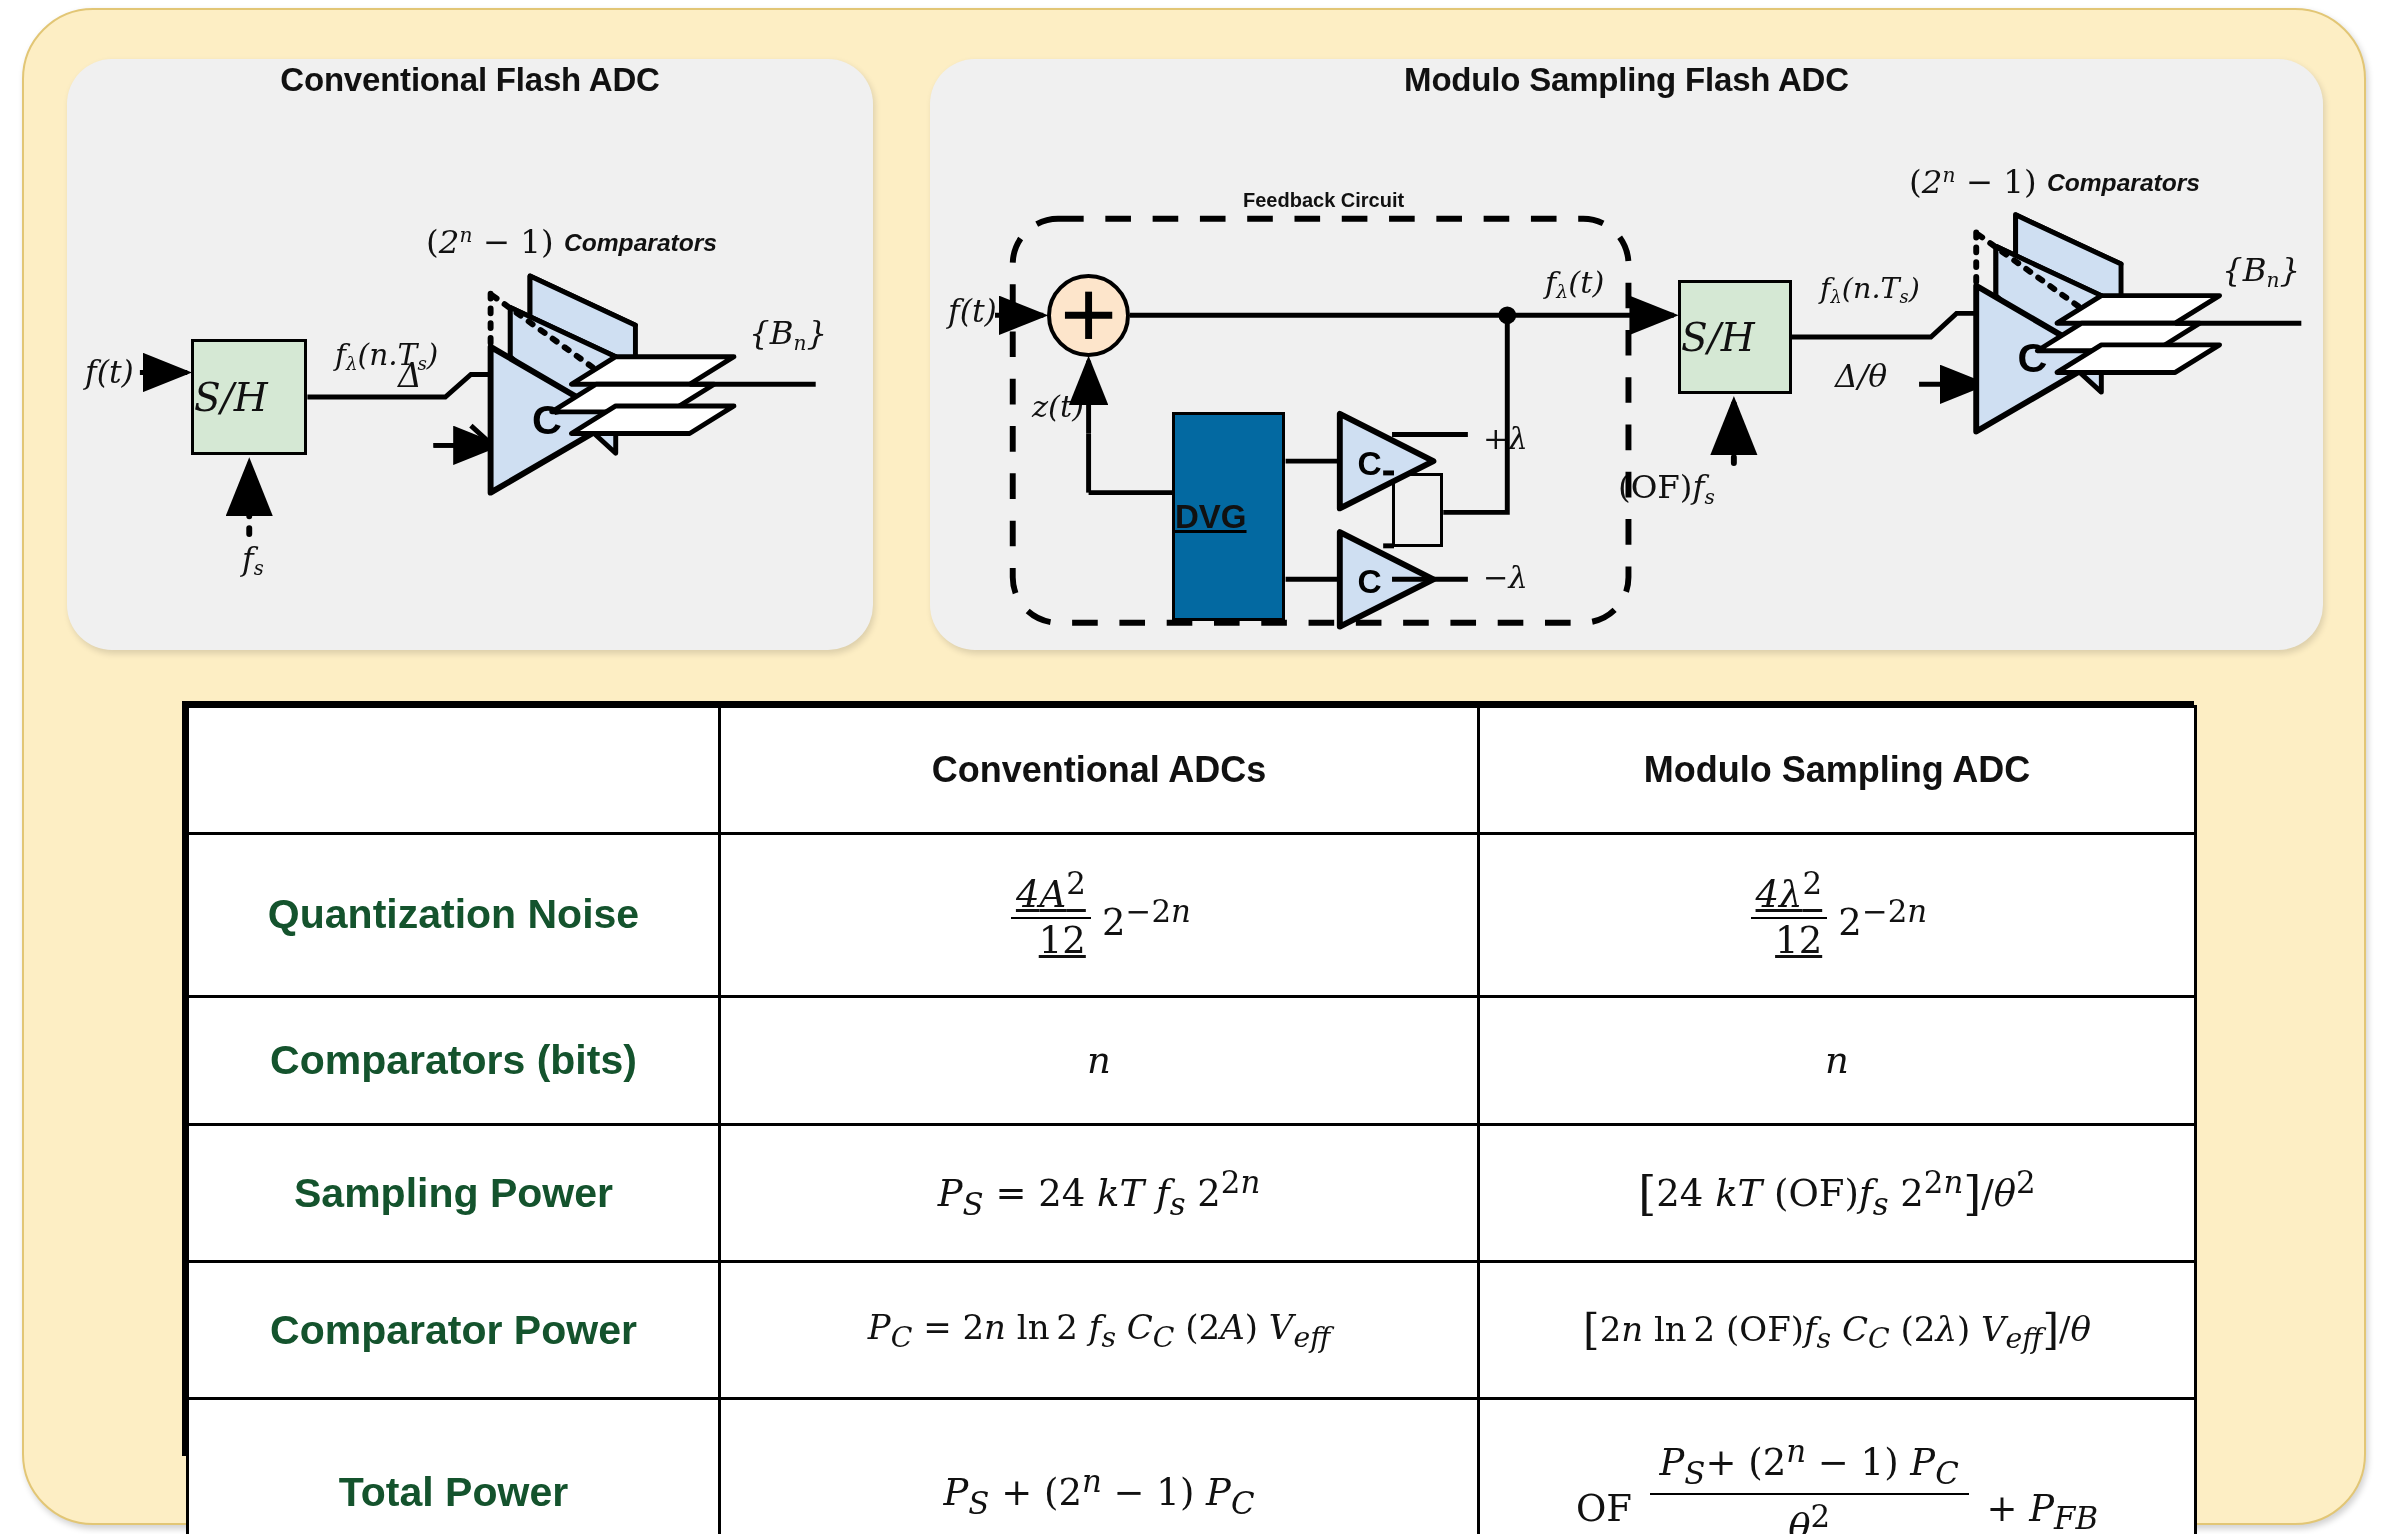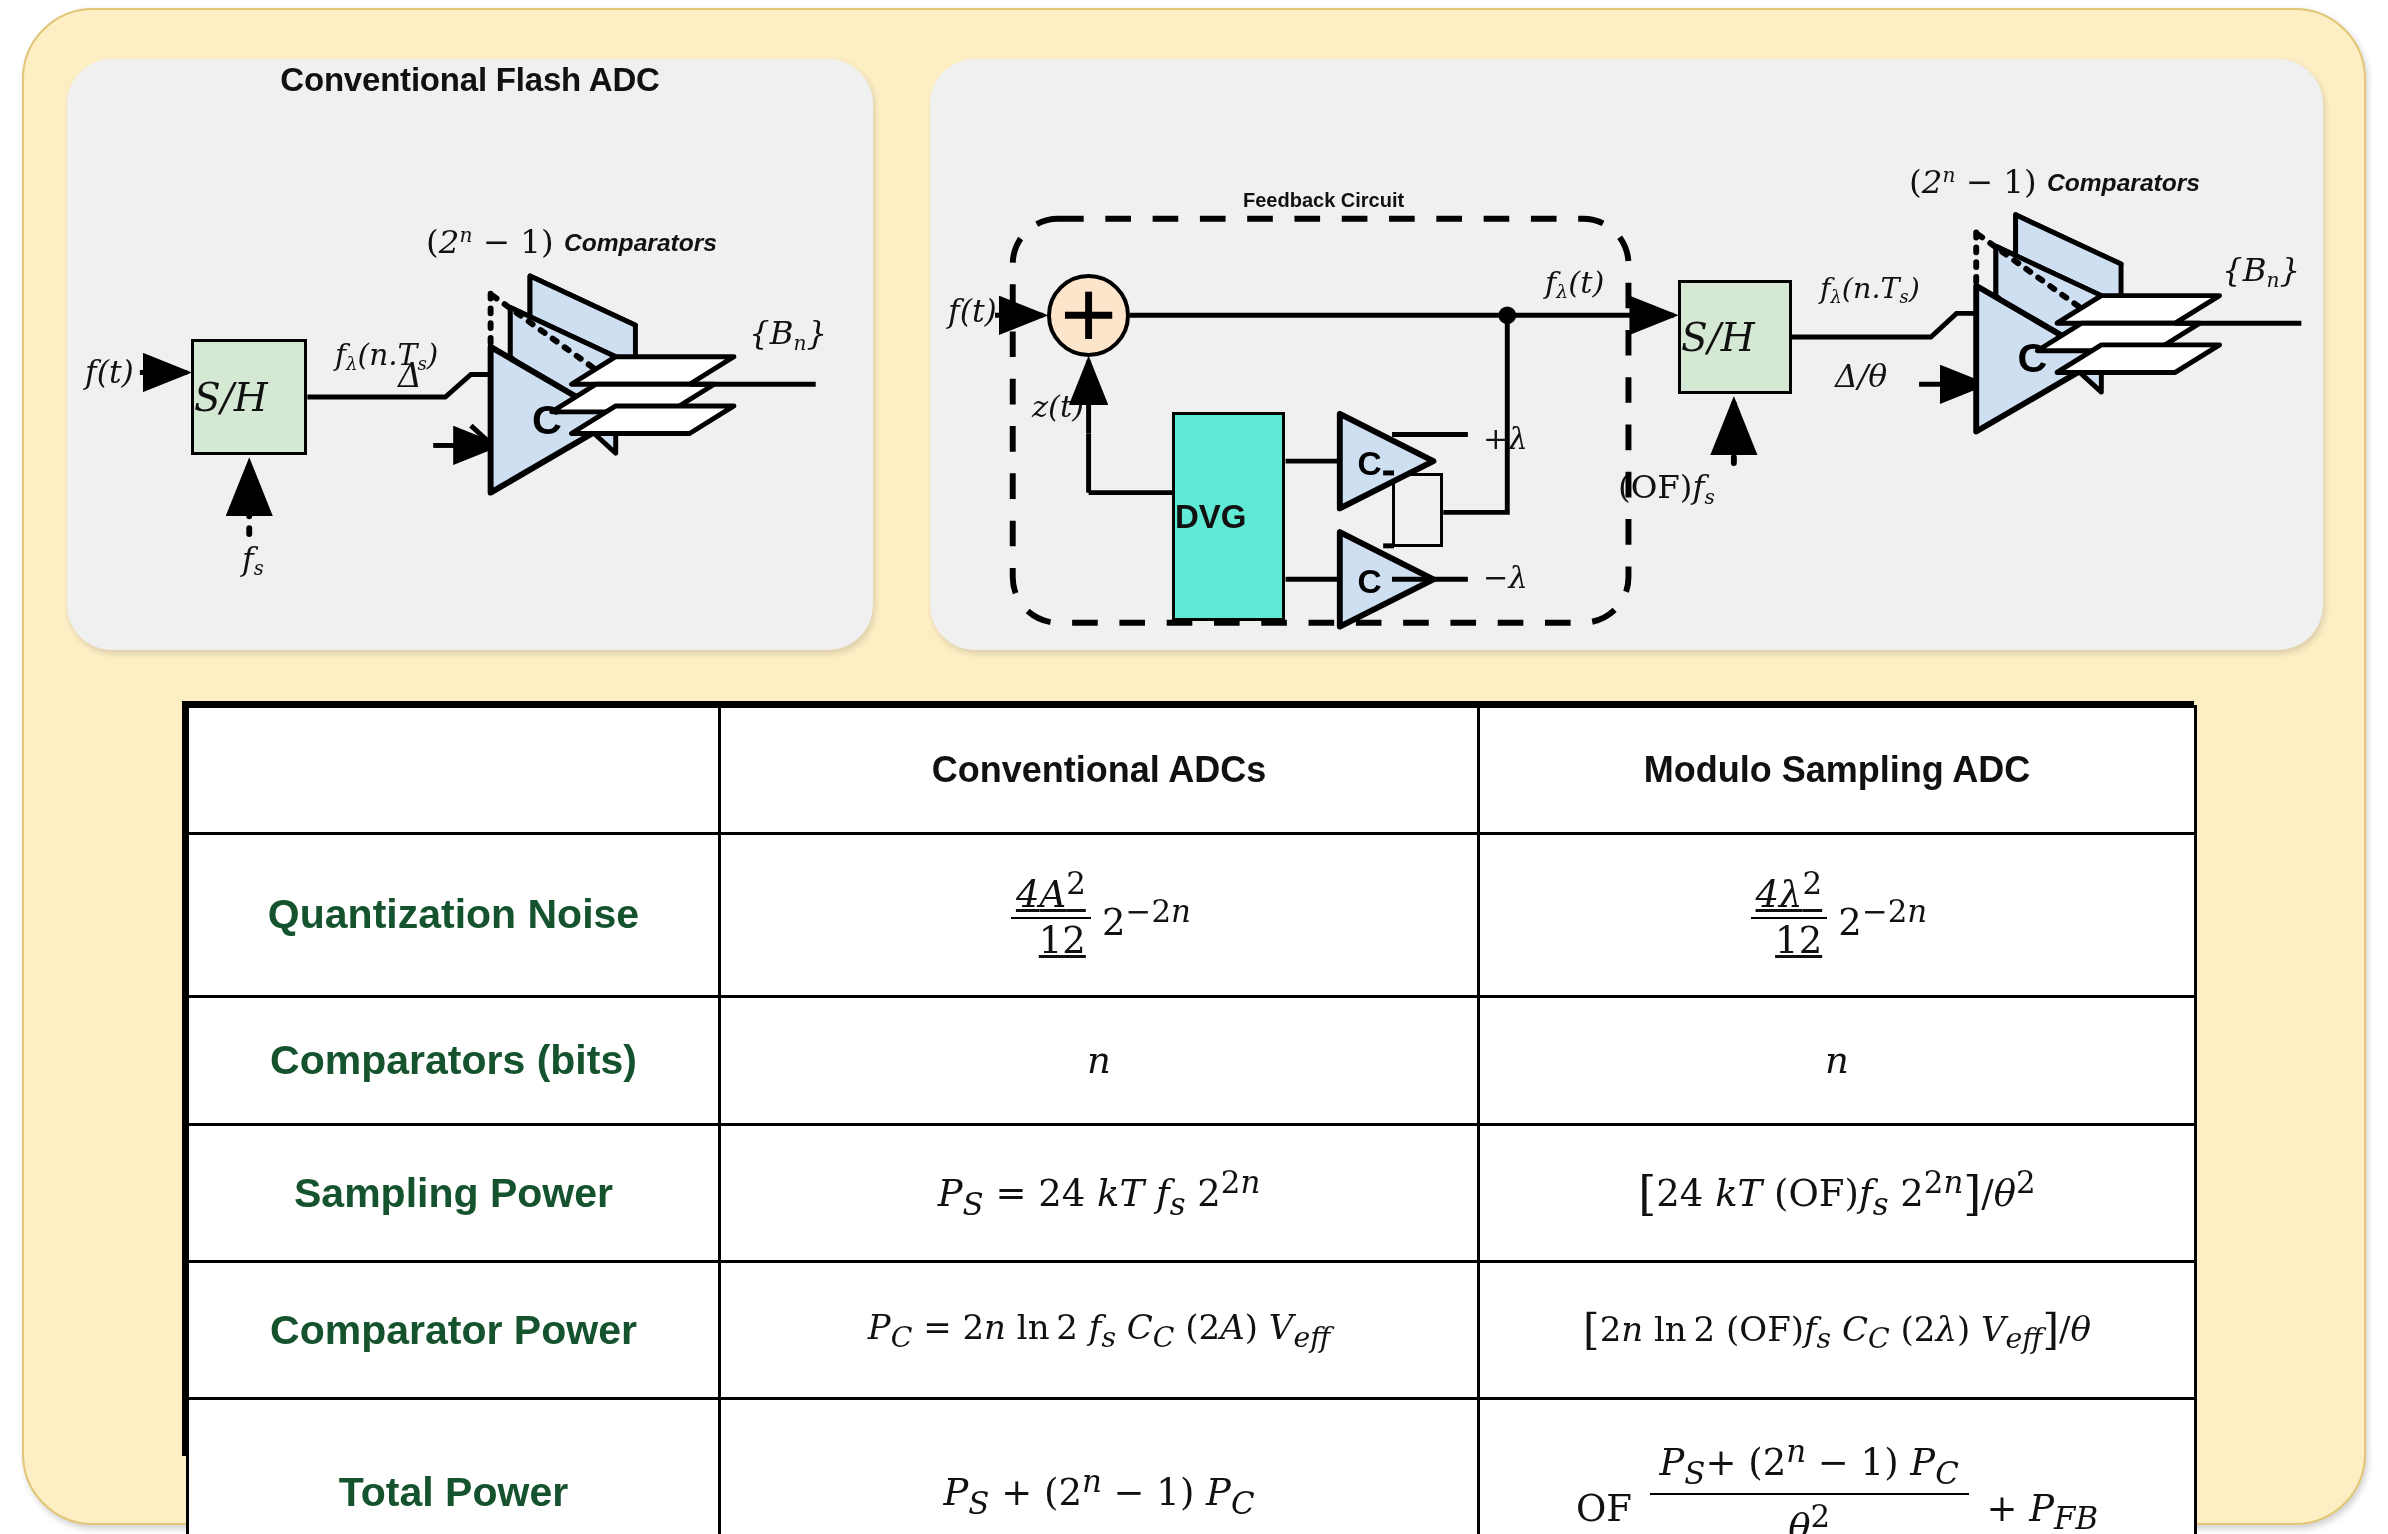--- a/index.html
+++ b/index.html
@@ -30,21 +30,21 @@
   .up{font-style:normal;}
   .sub{font-size:.62em;vertical-align:-.28em;font-style:italic;}
   .sup{font-size:.62em;vertical-align:.55em;font-style:italic;}
   .lbl-bold{position:absolute;font-family:"Liberation Sans",sans-serif;
      font-weight:bold;color:#111;white-space:nowrap;}
 
   
   .blk{position:absolute;box-sizing:border-box;border:3.9px solid #000;
     display:flex;align-items:center;justify-content:flex-start;}
   .blk-sh{background:#d5e8d4;}
-  .blk-dvg{background:#5eead4;}
+  .blk-dvg{background:#0369a1;text-decoration:underline;}
   .blk-plain{background:#f0f0f0;}
   .sh-text{font-family:"DejaVu Serif",serif;font-style:italic;font-size:39px;color:#111;}
   .dvg-text{font-family:"Liberation Sans",sans-serif;font-weight:bold;font-size:33px;color:#111;}
 
   .summer{position:absolute;border:4.9px solid #000;border-radius:50%;
     background:#fde5cb;box-sizing:border-box;}
 
   
   .tbl{position:absolute;left:182px;top:701px;width:2012px;height:755px;
     border:4.9px solid #000;border-collapse:collapse;background:#fff;
@@ -91,20 +91,21 @@
     <span class="sh-text">S/H</span>
   </div>
 
   <div class="m" style="left:85px;top:357px;font-size:31.5px;">f(t)</div>
   <div class="m" style="left:335px;top:341px;font-size:29.6px;">f<span class="sub">λ</span>(n.T<span class="sub">s</span>)</div>
   <div class="m" style="left:242px;top:544px;font-size:31.5px;">f<span class="sub">s</span></div>
   <div class="m" style="left:398px;top:359px;font-size:33px;">Δ</div>
   <div class="m" style="left:749px;top:317px;font-size:32.5px;">{B<span class="sub">n</span>}</div>
 
   <div class="panel panel-right"></div>
+  <div class="panel-title" style="left:930px;top:61px;width:1393px;">Modulo Sampling Flash ADC</div>
 
   <div class="lbl-bold" style="left:1243px;top:189px;font-size:20px;">Feedback Circuit</div>
 
   <div class="summer" style="left:1047px;top:274px;width:83px;height:83px;"></div>
 
   <div class="blk blk-dvg" style="left:1172px;top:412px;width:113px;height:209px;">
     <span class="dvg-text">DVG</span>
   </div>
 
   <div class="blk blk-plain" style="left:1392px;top:473px;width:51px;height:74px;"></div>

